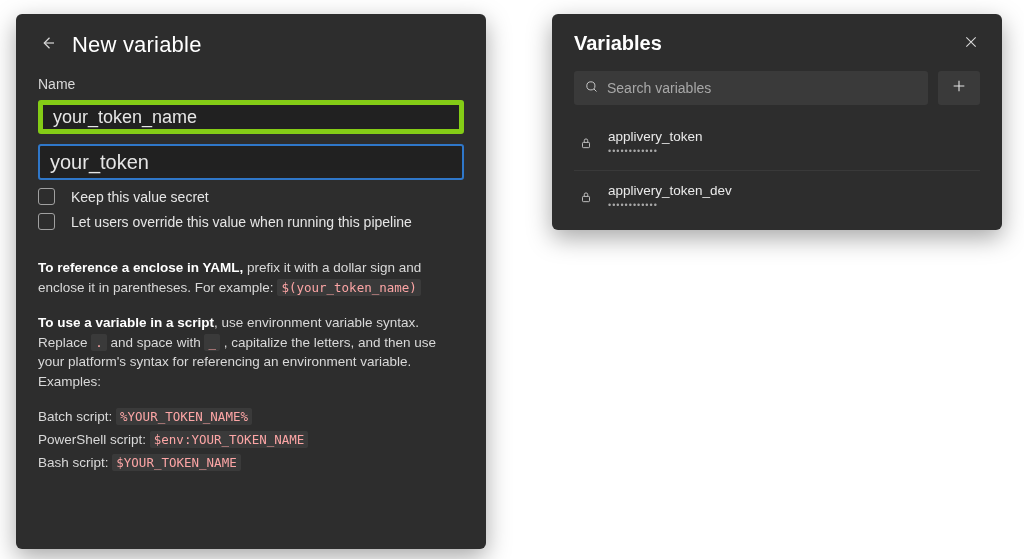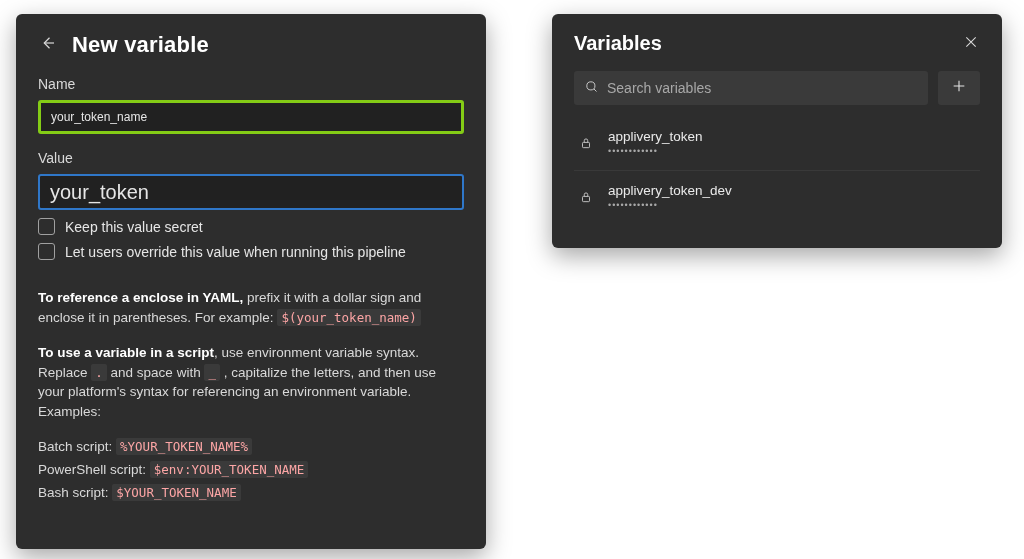--- a/index.html
+++ b/index.html
@@ -17,77 +17,77 @@
     background: #2d2d2d;
     border-radius: 6px;
     box-shadow: 0 8px 24px rgba(0,0,0,.35);
     padding: 18px 22px 22px 22px;
   }
 
   
   .left-panel { top: 14px; left: 16px; width: 470px; height: 535px; }
 
   .lp-header { display: flex; align-items: center; gap: 14px; margin-bottom: 18px; }
-  .lp-title { font-size: 22px; font-weight: 700; color: #ffffff; letter-spacing: .2px; }
+  .lp-title { font-size: 22px; font-weight: 400; color: #ffffff; letter-spacing: .2px; }
   .back-btn {
     width: 20px; height: 20px; display: flex; align-items: center; justify-content: center;
     cursor: pointer; color: #d9d9d9;
   }
   .back-btn svg { width: 18px; height: 18px; stroke: currentColor; fill: none; stroke-width: 1.6; }
 
   .field-label { font-size: 14px; color: #d9d9d9; margin-bottom: 8px; }
   .text-input {
     width: 100%;
     background: #212121;
-    border: 3px solid #84cc16;
+    border: 5px solid #84cc16;
     border-radius: 3px;
     height: 34px;
     color: #e6e6e6;
-    font-size: 12px;
+    font-size: 18px;
     padding: 0 10px;
     outline: none;
   }
-  .name-block { margin-bottom: 16px; }
+  .name-block { margin-bottom: 10px; }
 
   .value-block { margin-bottom: 8px; }
   .value-input-wrap { position: relative; }
   .value-input {
     width: 100%;
     background: #212121;
     border: 2px solid #2f77c9;
     border-radius: 3px;
     height: 36px;
     color: #e6e6e6;
     font-size: 20px;
     padding: 0 10px;
     outline: none;
   }
 
-  .checkbox-row { display: flex; align-items: center; gap: 10px; margin-top: 8px; font-size: 14px; color: #e6e6e6; }
+  .checkbox-row { display: flex; align-items: center; gap: 16px; margin-top: 8px; font-size: 14px; color: #e6e6e6; }
   .cb {
     width: 17px; height: 17px; border: 1px solid #a0a0a0; border-radius: 3px;
     background: transparent; display: inline-block; flex-shrink: 0; cursor: pointer;
   }
 
   .help-block { margin-top: 28px; font-size: 13.5px; line-height: 1.45; color: #d9d9d9; }
   .help-block p { margin-bottom: 16px; }
   .help-block b { color: #ffffff; font-weight: 700; }
   .mono {
     font-family: ui-monospace, Menlo, Consolas, monospace;
     background: #3a3a3a;
     padding: 1px 4px;
     border-radius: 2px;
     font-size: 12.5px;
     color: #fca5a5;
   }
   .scripts { margin-top: 10px; font-size: 13.5px; line-height: 1.55; }
   .scripts .scr-line { margin-bottom: 2px; }
 
   
-  .right-panel { top: 14px; left: 552px; width: 450px; padding-bottom: 24px; }
+  .right-panel { top: 14px; left: 552px; width: 450px; padding-bottom: 6px; }
   .rp-header {
     display: flex; align-items: center; justify-content: space-between;
     margin-bottom: 16px;
   }
   .rp-title { font-size: 20px; font-weight: 700; color: #ffffff; }
   .close-btn { width: 18px; height: 18px; color: #d9d9d9; cursor: pointer; display:flex; align-items:center; justify-content:center;}
   .close-btn svg { width: 16px; height: 16px; stroke: currentColor; fill: none; stroke-width: 1.6; }
 
   .rp-toolbar { display: flex; gap: 10px; margin-bottom: 12px; }
   .search-wrap {
@@ -137,21 +137,20 @@
       </div>
       <div class="lp-title">New variable</div>
     </div>
 
     <div class="name-block">
       <div class="field-label">Name</div>
       <input class="text-input" value="your_token_name" style="">
     </div>
 
     <div class="value-block">
-      <div class="field-label">Value</div>
       <div class="value-input-wrap">
         <input class="value-input" value="your_token" style="">
       </div>
     </div>
 
     <div class="checkbox-row">
       <span class="cb"></span>
       <span>Keep this value secret</span>
     </div>
     <div class="checkbox-row">

